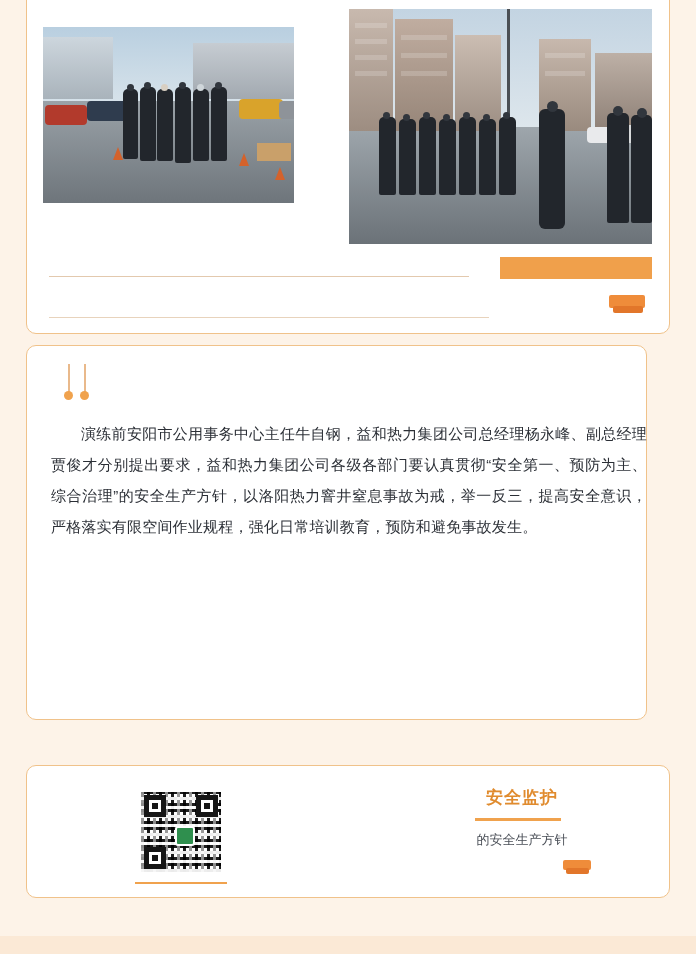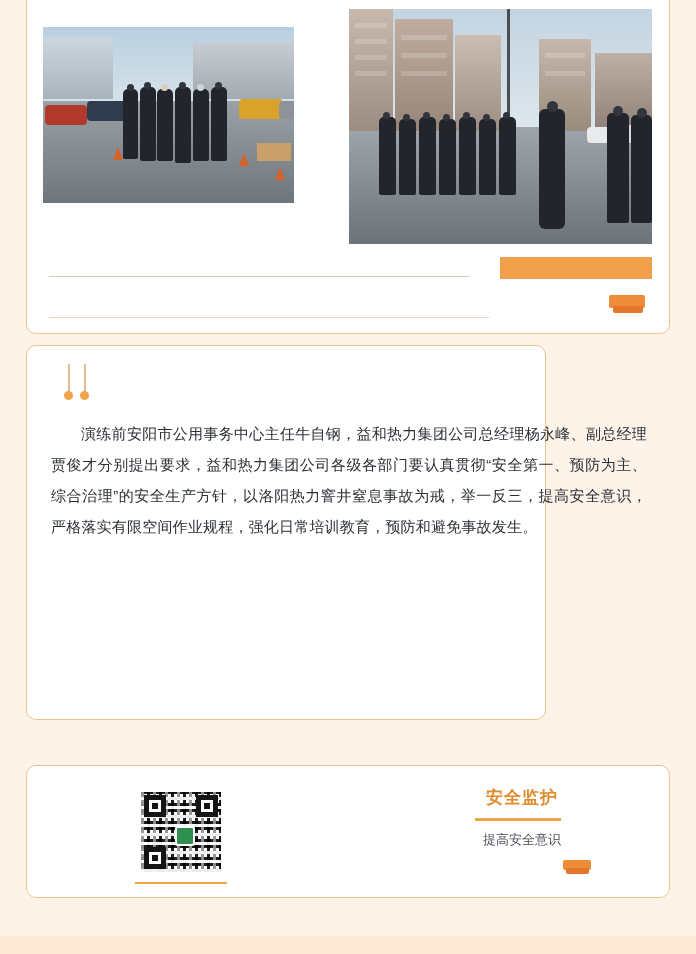--- a/index.html
+++ b/index.html
@@ -145,21 +145,21 @@
     width: 30px; height: 7px;
     background: #e2762a;
     border-radius: 2px;
   }
 
   
   .text-card {
     position: absolute;
     left: 26px;
     top: 345px;
-    width: 520px;
+    width: 621px;
     height: 375px;
     padding: 26px 24px 20px 24px;
   }
   .quote-mark {
     position: absolute;
     left: 33px;
     top: 18px;
     width: 40px;
     height: 42px;
   }
@@ -434,21 +434,21 @@
             <i></i>
           </div>
         <div class="qr-logo"></div>
       </div>
     </div>
     <div class="qr-underline"></div>
 
     <div class="brand">安全监护</div>
     <div class="brand-underline"></div>
 
-    <div class="follow-line follow-1">提高安全意识</div>
+    <div class="follow-line follow-1">的安全生产方针</div>
 
     <div class="mini-ribbon">
       <div class="rb-top"></div>
       <div class="rb-bot"></div>
     </div>
   </div>
 
   <div class="footer-strip"></div>
 </div>
 

